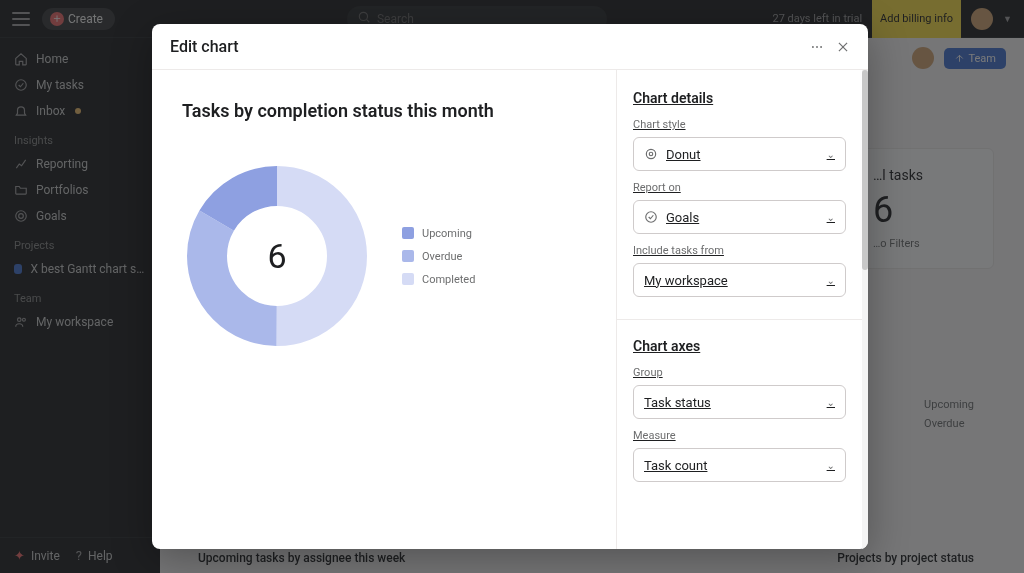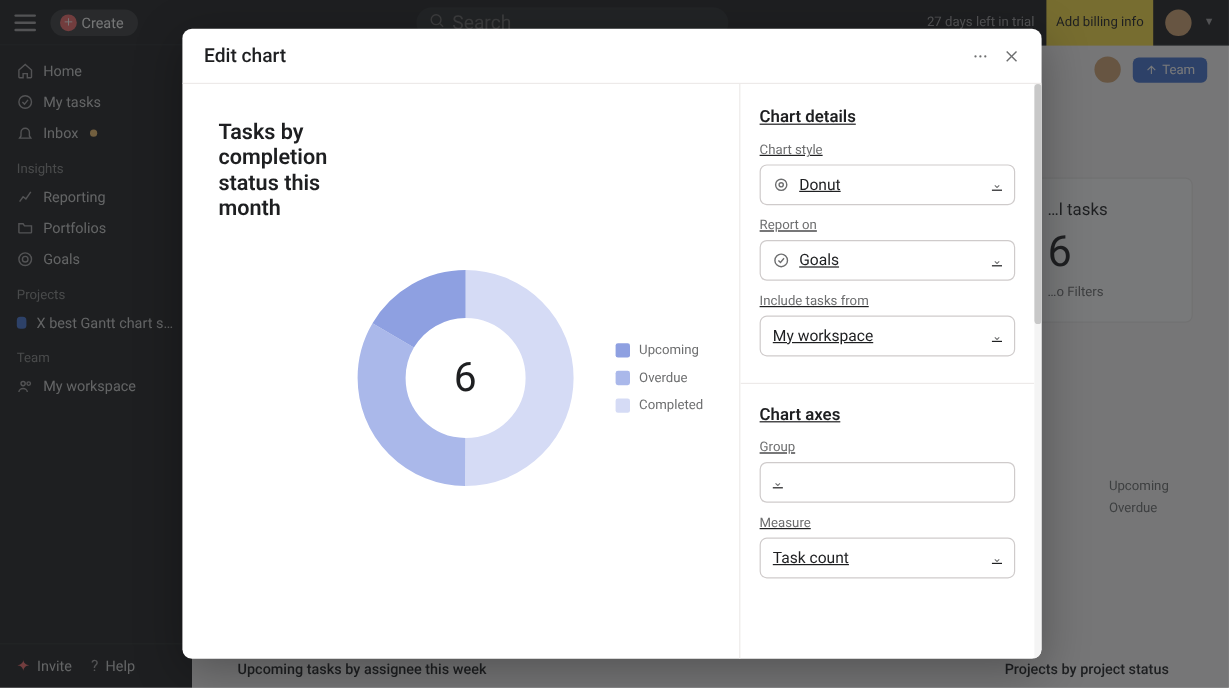--- a/index.html
+++ b/index.html
@@ -4,21 +4,21 @@
 <style>
   * { box-sizing: border-box; margin: 0; padding: 0; font-family: -apple-system, BlinkMacSystemFont, "Segoe UI", Roboto, sans-serif; }
   body { width: 1024px; height: 573px; overflow: hidden; background: #1e1f21; color: #f5f4f3; position: relative; }
 
   
   .topbar { height: 38px; display: flex; align-items: center; padding: 0 12px; gap: 12px; background: #1e1f21; border-bottom: 1px solid #2a2b2d; }
   .hamburger { width: 18px; height: 14px; display: flex; flex-direction: column; justify-content: space-between; cursor: pointer; }
   .hamburger span { height: 2px; background: #a2a0a2; border-radius: 1px; }
   .create-btn { background: #3a3b3d; color: #f5f4f3; border-radius: 14px; padding: 4px 12px 4px 8px; display: flex; align-items: center; gap: 4px; font-size: 12px; cursor: pointer; }
   .create-plus { width: 14px; height: 14px; border-radius: 50%; background: #f06a6a; display: flex; align-items: center; justify-content: center; font-size: 12px; color: #fff; }
-  .search { flex: 0 0 260px; margin-left: 220px; background: #2a2b2d; border-radius: 14px; height: 26px; display: flex; align-items: center; padding: 0 10px; gap: 6px; color: #6a696a; font-size: 16px; }
+  .search { flex: 0 0 260px; margin-left: 220px; background: #2a2b2d; border-radius: 14px; height: 26px; display: flex; align-items: center; padding: 0 10px; gap: 6px; color: #6a696a; font-size: 12px; }
   .topbar-right { margin-left: auto; display: flex; align-items: center; gap: 10px; }
   .trial { color: #a2a0a2; font-size: 11px; }
   .billing { background: #fde047; color: #1e1f21; font-size: 11px; padding: 20px 8px; border-radius: 4px; cursor: pointer; }
   .avatar-top { width: 22px; height: 22px; border-radius: 50%; background: #d4a574; }
   .chev-down { font-size: 9px; color: #a2a0a2; }
 
   
   .sidebar { position: absolute; left: 0; top: 38px; width: 160px; height: calc(100% - 38px); background: #1e1f21; padding: 8px 0; font-size: 12px; color: #cbcbcb; }
   .side-item { display: flex; align-items: center; gap: 8px; padding: 6px 14px; cursor: pointer; }
   .side-icon { width: 14px; height: 14px; display: inline-flex; align-items: center; justify-content: center; color: #a2a0a2; }
@@ -45,21 +45,21 @@
   .overlay { position: absolute; inset: 0; background: rgba(30,31,33,0.6); }
   .modal { position: absolute; left: 152px; top: 24px; width: 716px; height: 525px; background: #fff; border-radius: 8px; box-shadow: 0 10px 40px rgba(0,0,0,0.3); display: flex; flex-direction: column; color: #1e1f21; overflow: hidden; }
   .modal-header { height: 46px; display: flex; align-items: center; padding: 0 18px; border-bottom: 1px solid #edeae9; }
   .modal-title { font-size: 16px; font-weight: 500; }
   .modal-header-icons { margin-left: auto; display: flex; gap: 12px; color: #6d6e6f; }
   .icon-btn { cursor: pointer; display: inline-flex; }
   .modal-body { flex: 1; display: flex; min-height: 0; }
   .scrollbar-fake { width: 6px; background: #f4f4f4; position: relative; }
   .scrollbar-thumb { position: absolute; top: 0; width: 6px; height: 200px; background: #c8c8c8; border-radius: 3px; }
 
-  .chart-pane { flex: 1; padding: 30px 30px 20px; border-right: 1px solid #edeae9; display: flex; }
+  .chart-pane { flex: 1; padding: 30px 30px 20px; border-right: 1px solid #edeae9; display: flex; flex-direction: column; }
   .chart-title { font-size: 18px; font-weight: 600; margin-bottom: 40px; }
   .chart-area { display: flex; align-items: center; gap: 30px; }
   .donut { position: relative; width: 190px; height: 190px; }
   .donut svg { transform: rotate(-90deg); }
   .donut-center { position: absolute; inset: 0; display: flex; align-items: center; justify-content: center; font-size: 34px; font-weight: 400; }
   .legend { display: flex; flex-direction: column; gap: 10px; font-size: 11px; color: #6d6e6f; }
   .legend-row { display: flex; align-items: center; gap: 8px; }
   .swatch { width: 12px; height: 12px; border-radius: 2px; }
 
   .details-pane { width: 245px; padding: 20px 16px; overflow-y: auto; font-size: 12px; color: #1e1f21; text-decoration: underline; }
@@ -300,20 +300,21 @@
       <div class="dropdown">
         <span class="dd-text">My workspace</span>
         <span class="dd-caret">⌄</span>
       </div>
 
       <div class="axes-sep"></div>
       <div class="section-head">Chart axes</div>
 
       <div class="field-label">Group</div>
       <div class="dropdown">
+        <span class="dd-text">Task status</span>
         <span class="dd-caret">⌄</span>
       </div>
 
       <div class="field-label">Measure</div>
       <div class="dropdown">
         <span class="dd-text">Task count</span>
         <span class="dd-caret">⌄</span>
       </div>
 
     </div>

